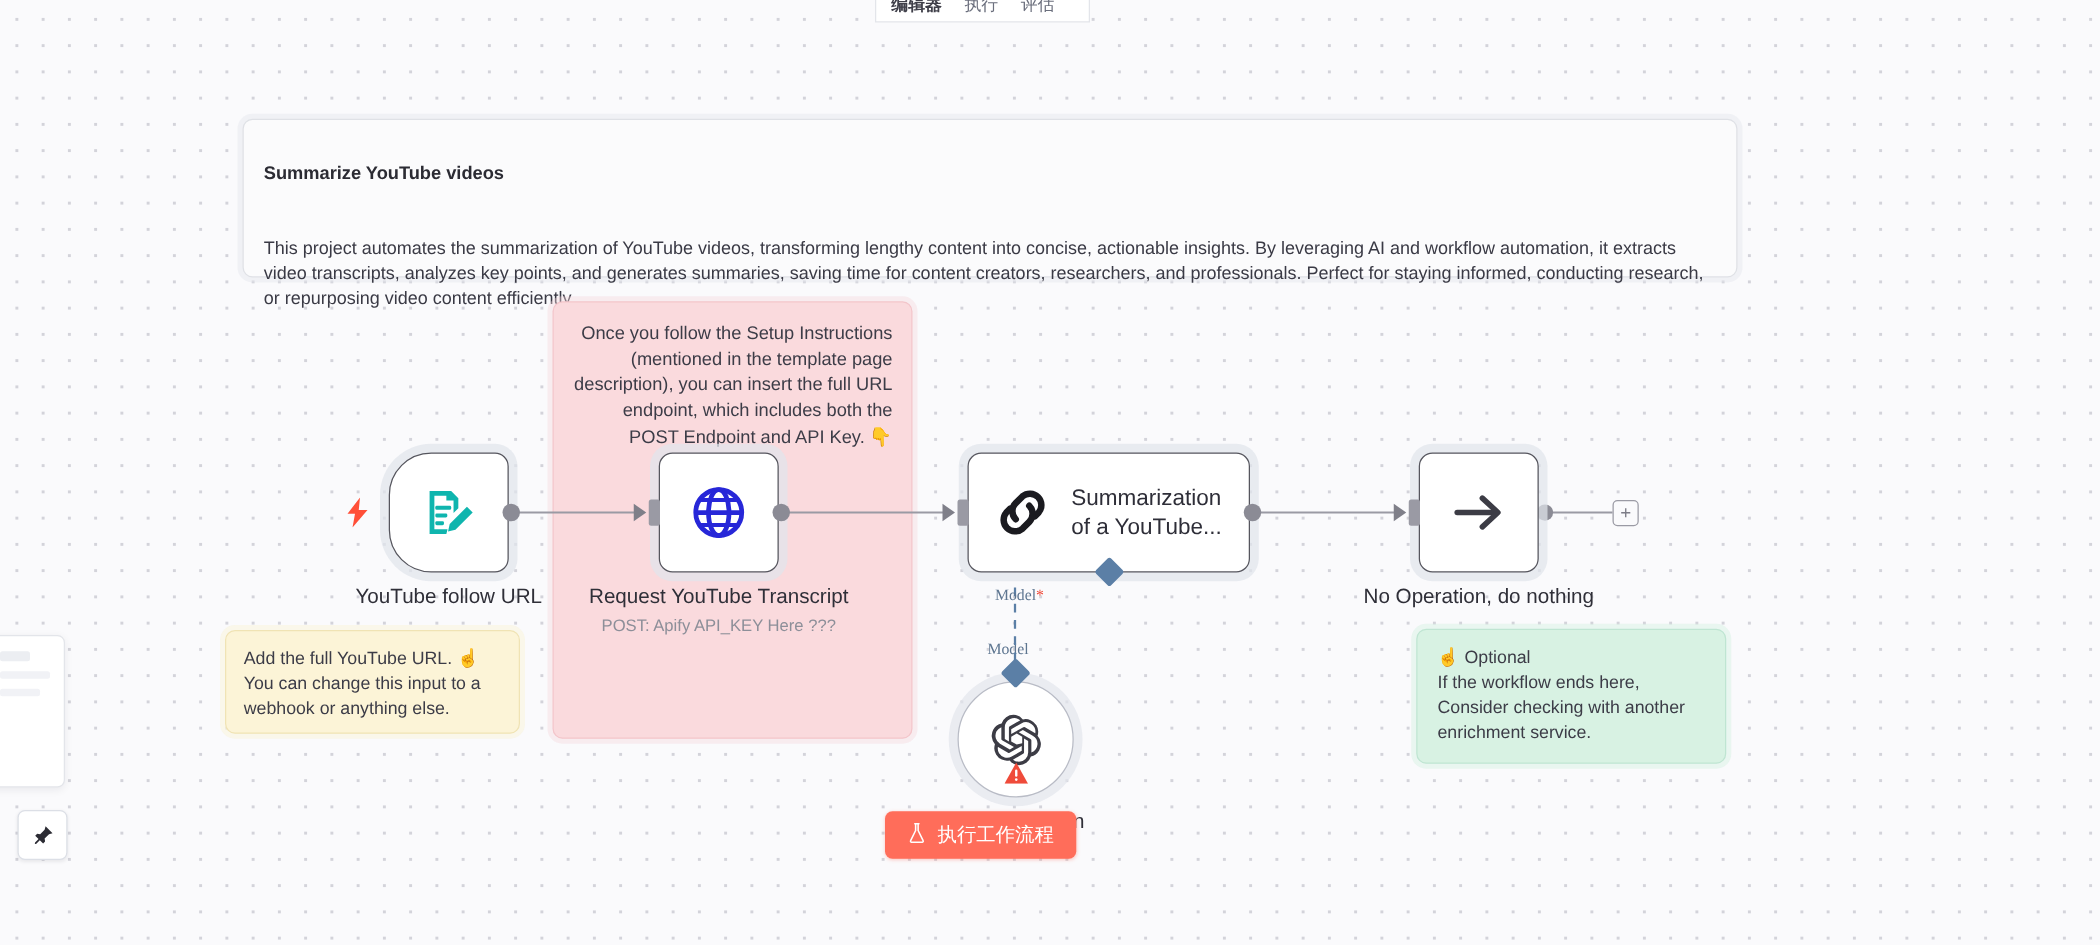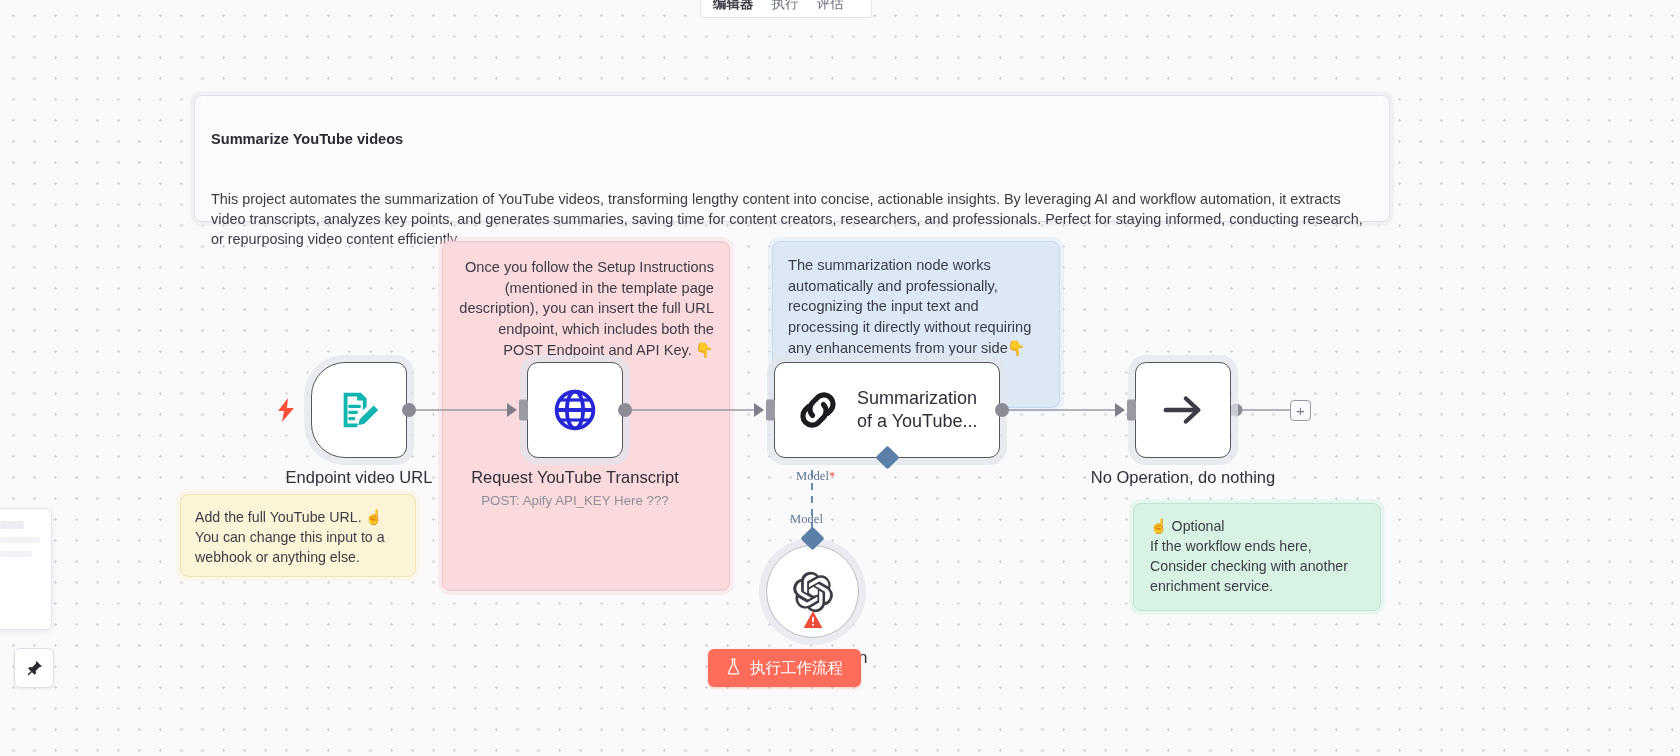--- a/index.html
+++ b/index.html
@@ -104,21 +104,21 @@
     text-align: right;
   }
   #note-blue {
     left: 772px; top: 227px; width: 288px; height: 167px;
     background: #dce9f5;
     border: 1px solid #c5daec;
     box-shadow: 0 0 0 4px rgba(214,231,245,.45);
     padding: 13px 15px 0 15px;
   }
   #note-yellow {
-    left: 180px; top: 480px; width: 236px; height: 83px;
+    left: 180px; top: 490px; width: 236px; height: 83px;
     background: #fcf4d7;
     border: 1px solid #f0e3b4;
     box-shadow: 0 0 0 4px rgba(250,243,216,.5);
     padding: 12px 14px;
     font-size: 14.2px;
   }
   #note-green {
     left: 1133px; top: 489px; width: 248px; height: 108px;
     background: #d8f2e3;
     border: 1px solid #bfe5d2;
@@ -268,21 +268,20 @@
       <path d="M4.5 19.5 8 16" stroke="#2c2c34" stroke-width="1.8" fill="none" stroke-linecap="round"></path>
     </svg>
   </div>
 
   <div id="note-project" class="sticky">
     <div class="title">Summarize YouTube videos</div>
     <div class="body">This project automates the summarization of YouTube videos, transforming lengthy content into concise, actionable insights. By leveraging AI and workflow automation, it extracts video transcripts, analyzes key points, and generates summaries, saving time for content creators, researchers, and professionals. Perfect for staying informed, conducting research, or repurposing video content efficiently.</div>
   </div>
 
   <div id="note-pink" class="sticky">Once you follow the Setup Instructions (mentioned in the template page description), you can insert the full URL endpoint, which includes both the POST Endpoint and API Key. 👇</div>
-  <div id="note-blue" class="sticky">The summarization node works automatically and professionally, recognizing the input text and processing it directly without requiring any enhancements from your side👇</div>
   <div id="note-yellow" class="sticky">Add the full YouTube URL. ☝️
 You can change this input to a webhook or anything else.</div>
   <div id="note-green" class="sticky">☝️ Optional
 If the workflow ends here,
 Consider checking with another enrichment service.</div>
 
   <svg id="wires" width="1680" height="756">
 
     <line x1="415" y1="410" x2="510" y2="410" stroke="#9a9aa4" stroke-width="1.7"></line>
 
@@ -306,21 +305,21 @@
     <div class="node-box">
       <svg width="46" height="46" viewBox="0 0 24 24">
         <path d="M4 3h9l3 3v4.2l-2 2V7h-3V5H6v14h5.5l-.5 2H4z" fill="#0fb5ae"></path>
         <rect x="6.4" y="9.2" width="6.6" height="1.7" rx=".6" fill="#0fb5ae"></rect>
         <rect x="6.4" y="12.4" width="5" height="1.7" rx=".6" fill="#0fb5ae"></rect>
         <rect x="6.4" y="15.6" width="3.6" height="1.7" rx=".6" fill="#0fb5ae"></rect>
         <path d="M19.6 9.6 22 12l-7.2 7.2-3.1.7.7-3.1z" fill="#0fb5ae"></path>
       </svg>
       <div class="port-out"></div>
     </div>
-    <div class="node-label">Endpoint video URL</div>
+    <div class="node-label">YouTube follow URL</div>
   </div>
 
   <div class="node-wrap node-square" id="node-http" style="left:527px; top:362px;">
     <div class="node-box">
       <div class="port-arrow"></div>
       <div class="port-in"></div>
       <svg width="48" height="48" viewBox="0 0 24 24">
         <circle cx="12" cy="12" r="9.2" fill="none" stroke="#2727d8" stroke-width="1.9"></circle>
         <ellipse cx="12" cy="12" rx="4.1" ry="9.2" fill="none" stroke="#2727d8" stroke-width="1.9"></ellipse>
         <line x1="2.8" y1="12" x2="21.2" y2="12" stroke="#2727d8" stroke-width="1.9"></line>

